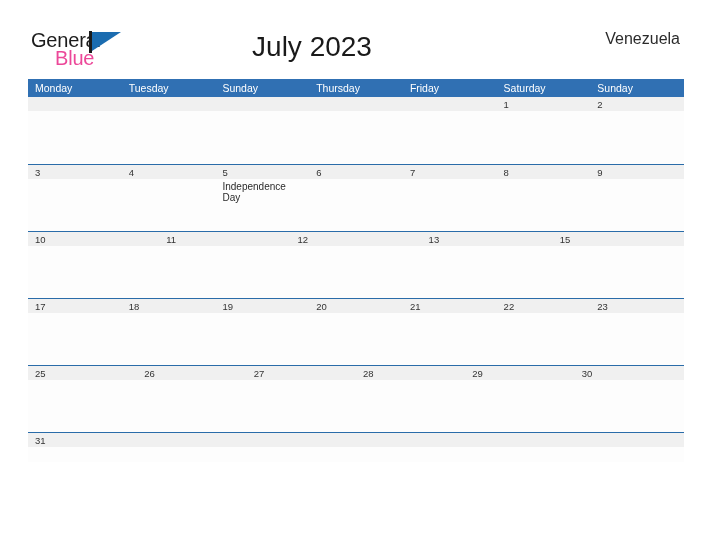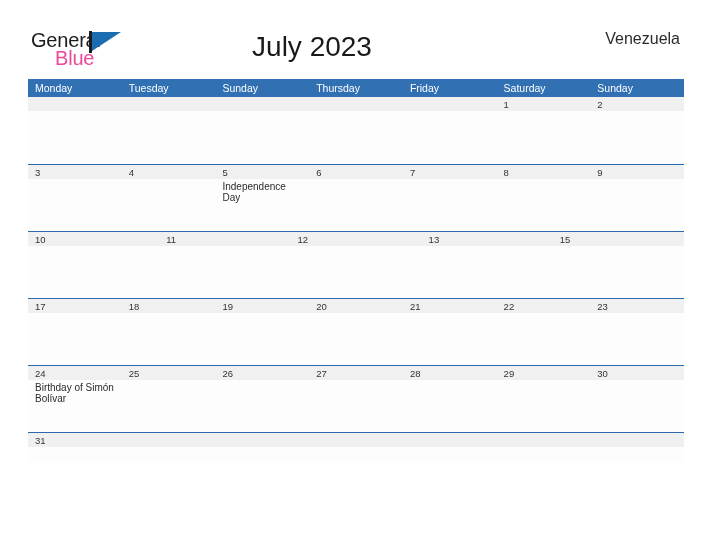--- a/index.html
+++ b/index.html
@@ -321,24 +321,20 @@
       </div>
       <div class="day-cell">
         <span class="day-num">23</span>
         <span class="day-event"></span>
       </div>
     </div>
 
     <div class="week-row">
       <div class="day-band"></div>
       <div class="day-cell">
-        <span class="day-num">24</span>
-        <span class="day-event">Birthday of Simón Bolívar</span>
-      </div>
-      <div class="day-cell">
         <span class="day-num">25</span>
         <span class="day-event"></span>
       </div>
       <div class="day-cell">
         <span class="day-num">26</span>
         <span class="day-event"></span>
       </div>
       <div class="day-cell">
         <span class="day-num">27</span>
         <span class="day-event"></span>

